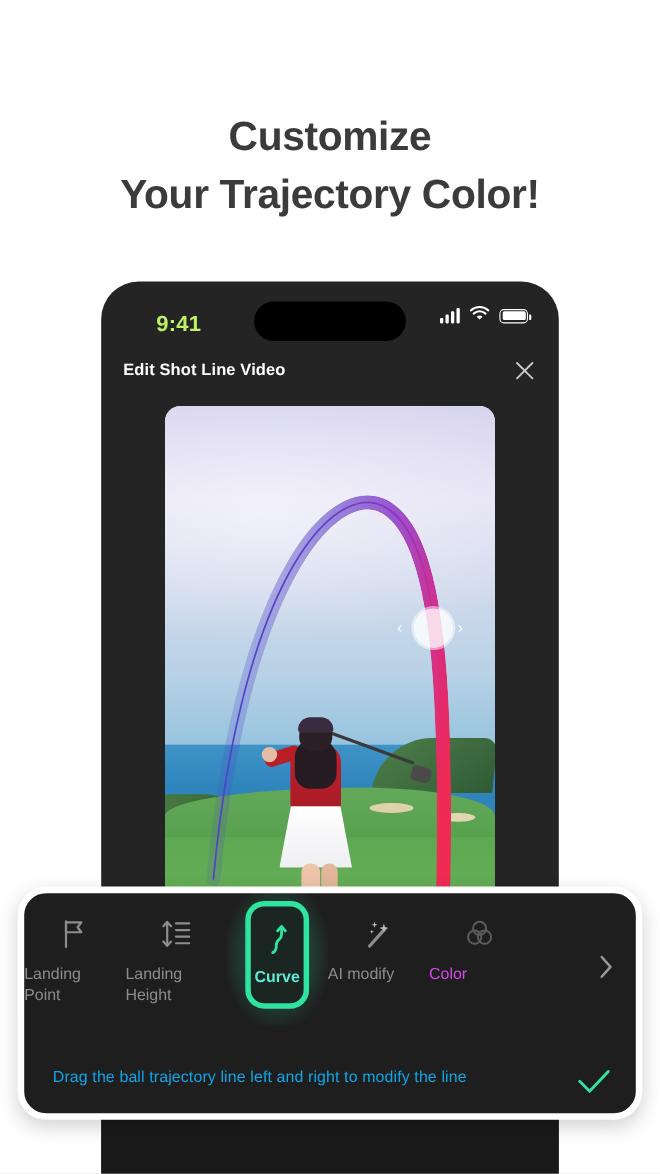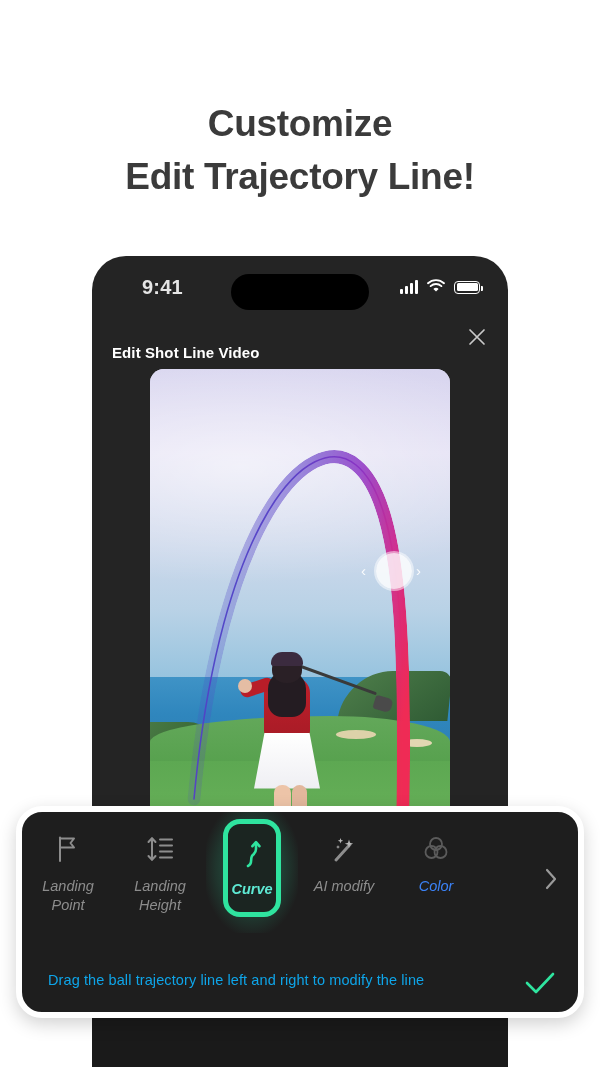--- a/index.html
+++ b/index.html
@@ -27,22 +27,22 @@
     background: #242424;
     border-radius: 34px 34px 0 0;
     overflow: hidden;
   }
 
   
   .statusbar {
     position: absolute; left: 0; top: 0; width: 416px; height: 62px;
   }
   .sb-time {
-    position: absolute; left: 50px; top: 20px;
-    color: #e5e5e5; font-size: 20px; font-weight: bold; letter-spacing: 0.2px;
+    position: absolute; left: 50px; top: 28px;
+    color: #bef264; font-size: 20px; font-weight: bold; letter-spacing: 0.2px;
   }
   .island {
     position: absolute; left: 50%; top: 18px; transform: translateX(-50%);
     width: 138px; height: 36px; background: #000; border-radius: 18px;
   }
   .sb-icons {
     position: absolute; right: 28px; top: 22px;
     display: flex; align-items: center; gap: 9px;
   }
   .signal { display: flex; align-items: flex-end; gap: 2px; height: 14px; }
@@ -57,21 +57,21 @@
   }
   .battery::after {
     content: ""; position: absolute; right: -3.5px; top: 4px;
     width: 2px; height: 5px; background: #fff; border-radius: 0 1px 1px 0;
   }
   .battery span { display: block; width: 100%; height: 100%; background: #fff; border-radius: 1.5px; }
 
   
   .appbar { position: absolute; left: 0; top: 62px; width: 416px; height: 46px; }
   .appbar .title {
-    position: absolute; left: 20px; top: 26px;
+    position: absolute; left: 20px; top: 10px;
     color: #fff; font-size: 15px; font-weight: bold; letter-spacing: 0.1px; text-align: center;
   }
   .close-btn {
     position: absolute; right: 15px; top: 3px; width: 32px; height: 32px;
     display: flex; align-items: center; justify-content: center; cursor: pointer;
   }
 
   
   .preview {
     position: absolute; left: 58px; top: 113px;
@@ -186,23 +186,23 @@
     position: absolute; left: 0; top: 0; width: 556px; height: 150px;
     display: flex; align-items: flex-start;
   }
   .tool {
     position: relative; flex: 0 0 auto; width: 92px; padding-top: 22px;
     display: flex; flex-direction: column; align-items: center; gap: 13px;
     cursor: pointer;
   }
   .tool .ico { height: 30px; display: flex; align-items: center; justify-content: center; }
   .tool .lbl {
-    color: #8d8d8d; font-size: 14.5px; text-align: center; line-height: 1.28; width: 92px; font-style: italic;
-  }
-  .tool.faded .lbl { color: #3b82f6; }
+    color: #8d8d8d; font-size: 14.5px; text-align: left; line-height: 1.28; width: 92px;
+  }
+  .tool.faded .lbl { color: #d946ef; }
   .tool.faded .ico { opacity: 0.55; }
 
   
   .tool.active {
     width: 92px; padding-top: 0;
   }
   .chip-wrap {
     position: relative; width: 62px; height: 108px;
     display: flex; align-items: center; justify-content: center;
     margin-top: 2px;
@@ -238,21 +238,21 @@
     display: flex; align-items: center; justify-content: center; cursor: pointer;
   }
 </style>
 </head>
 <body>
 
 <div id="stage">
 
   <div class="headline">
     <span>Customize</span>
-    <span class="l2">Edit Trajectory Line!</span>
+    <span class="l2">Your Trajectory Color!</span>
   </div>
 
   <div class="phone">
 
     <div class="statusbar">
       <div class="sb-time">9:41</div>
       <div class="island"></div>
       <div class="sb-icons">
         <span class="signal">
             <i></i>

